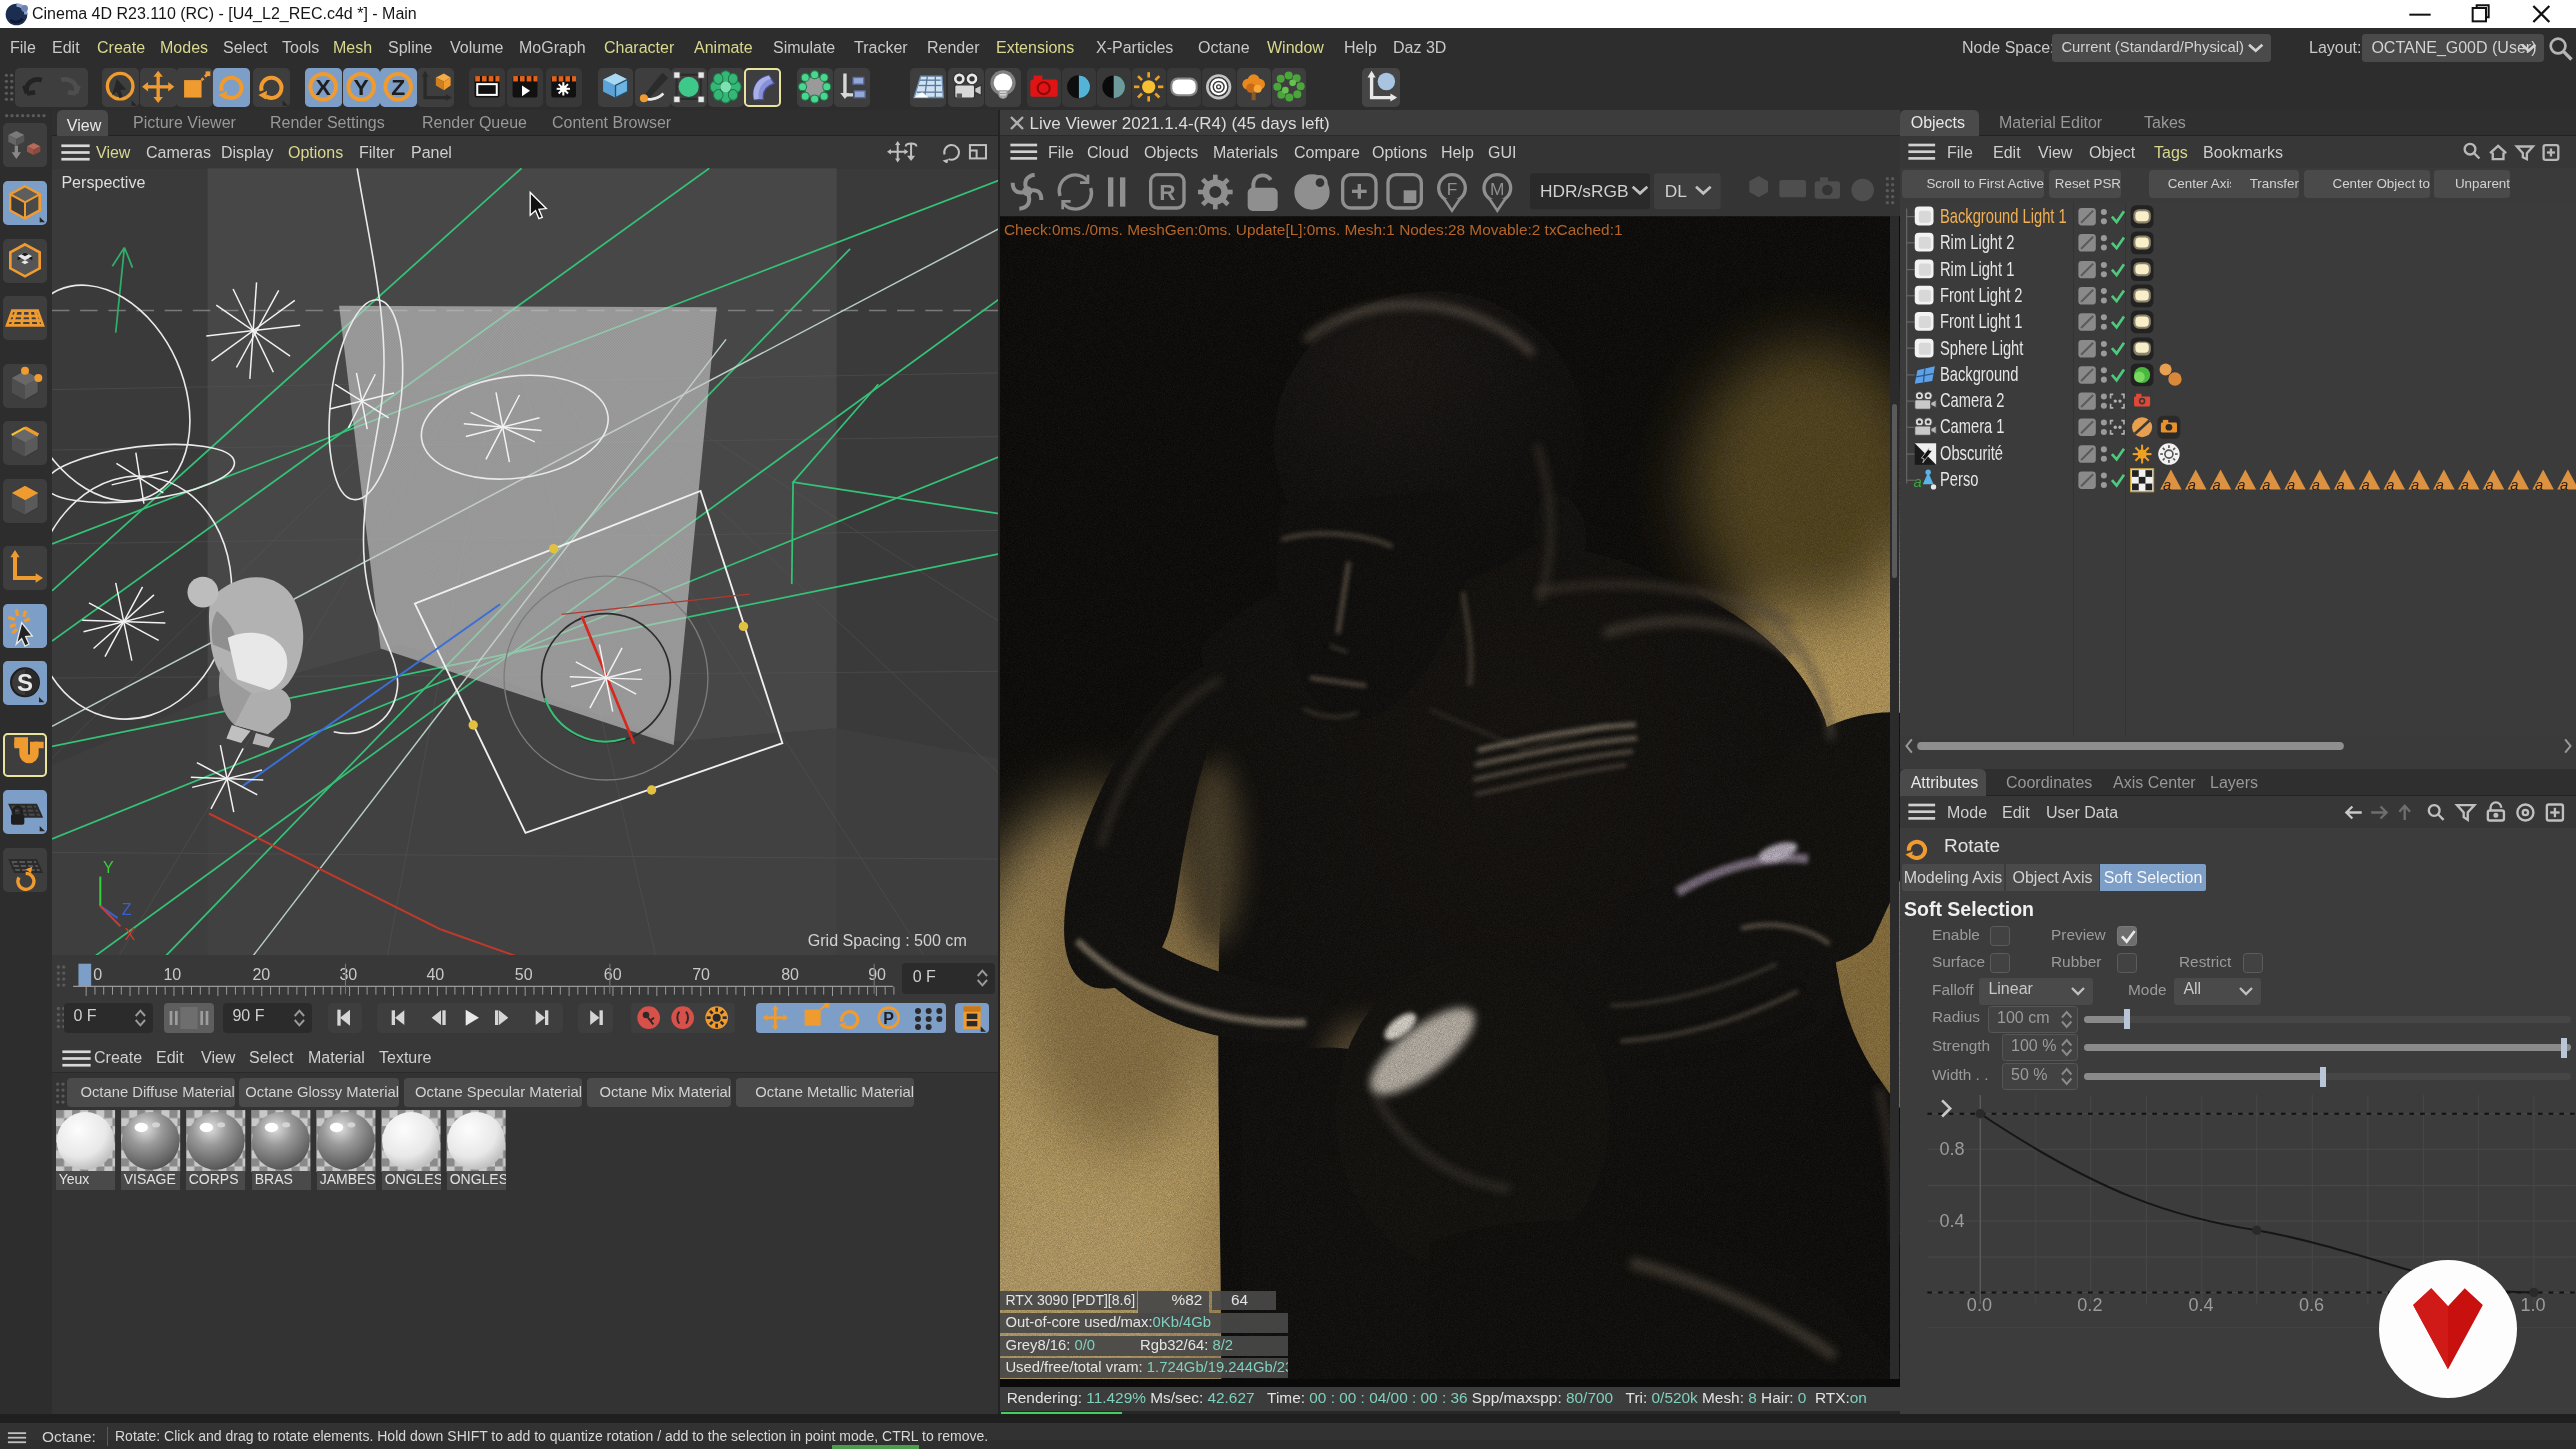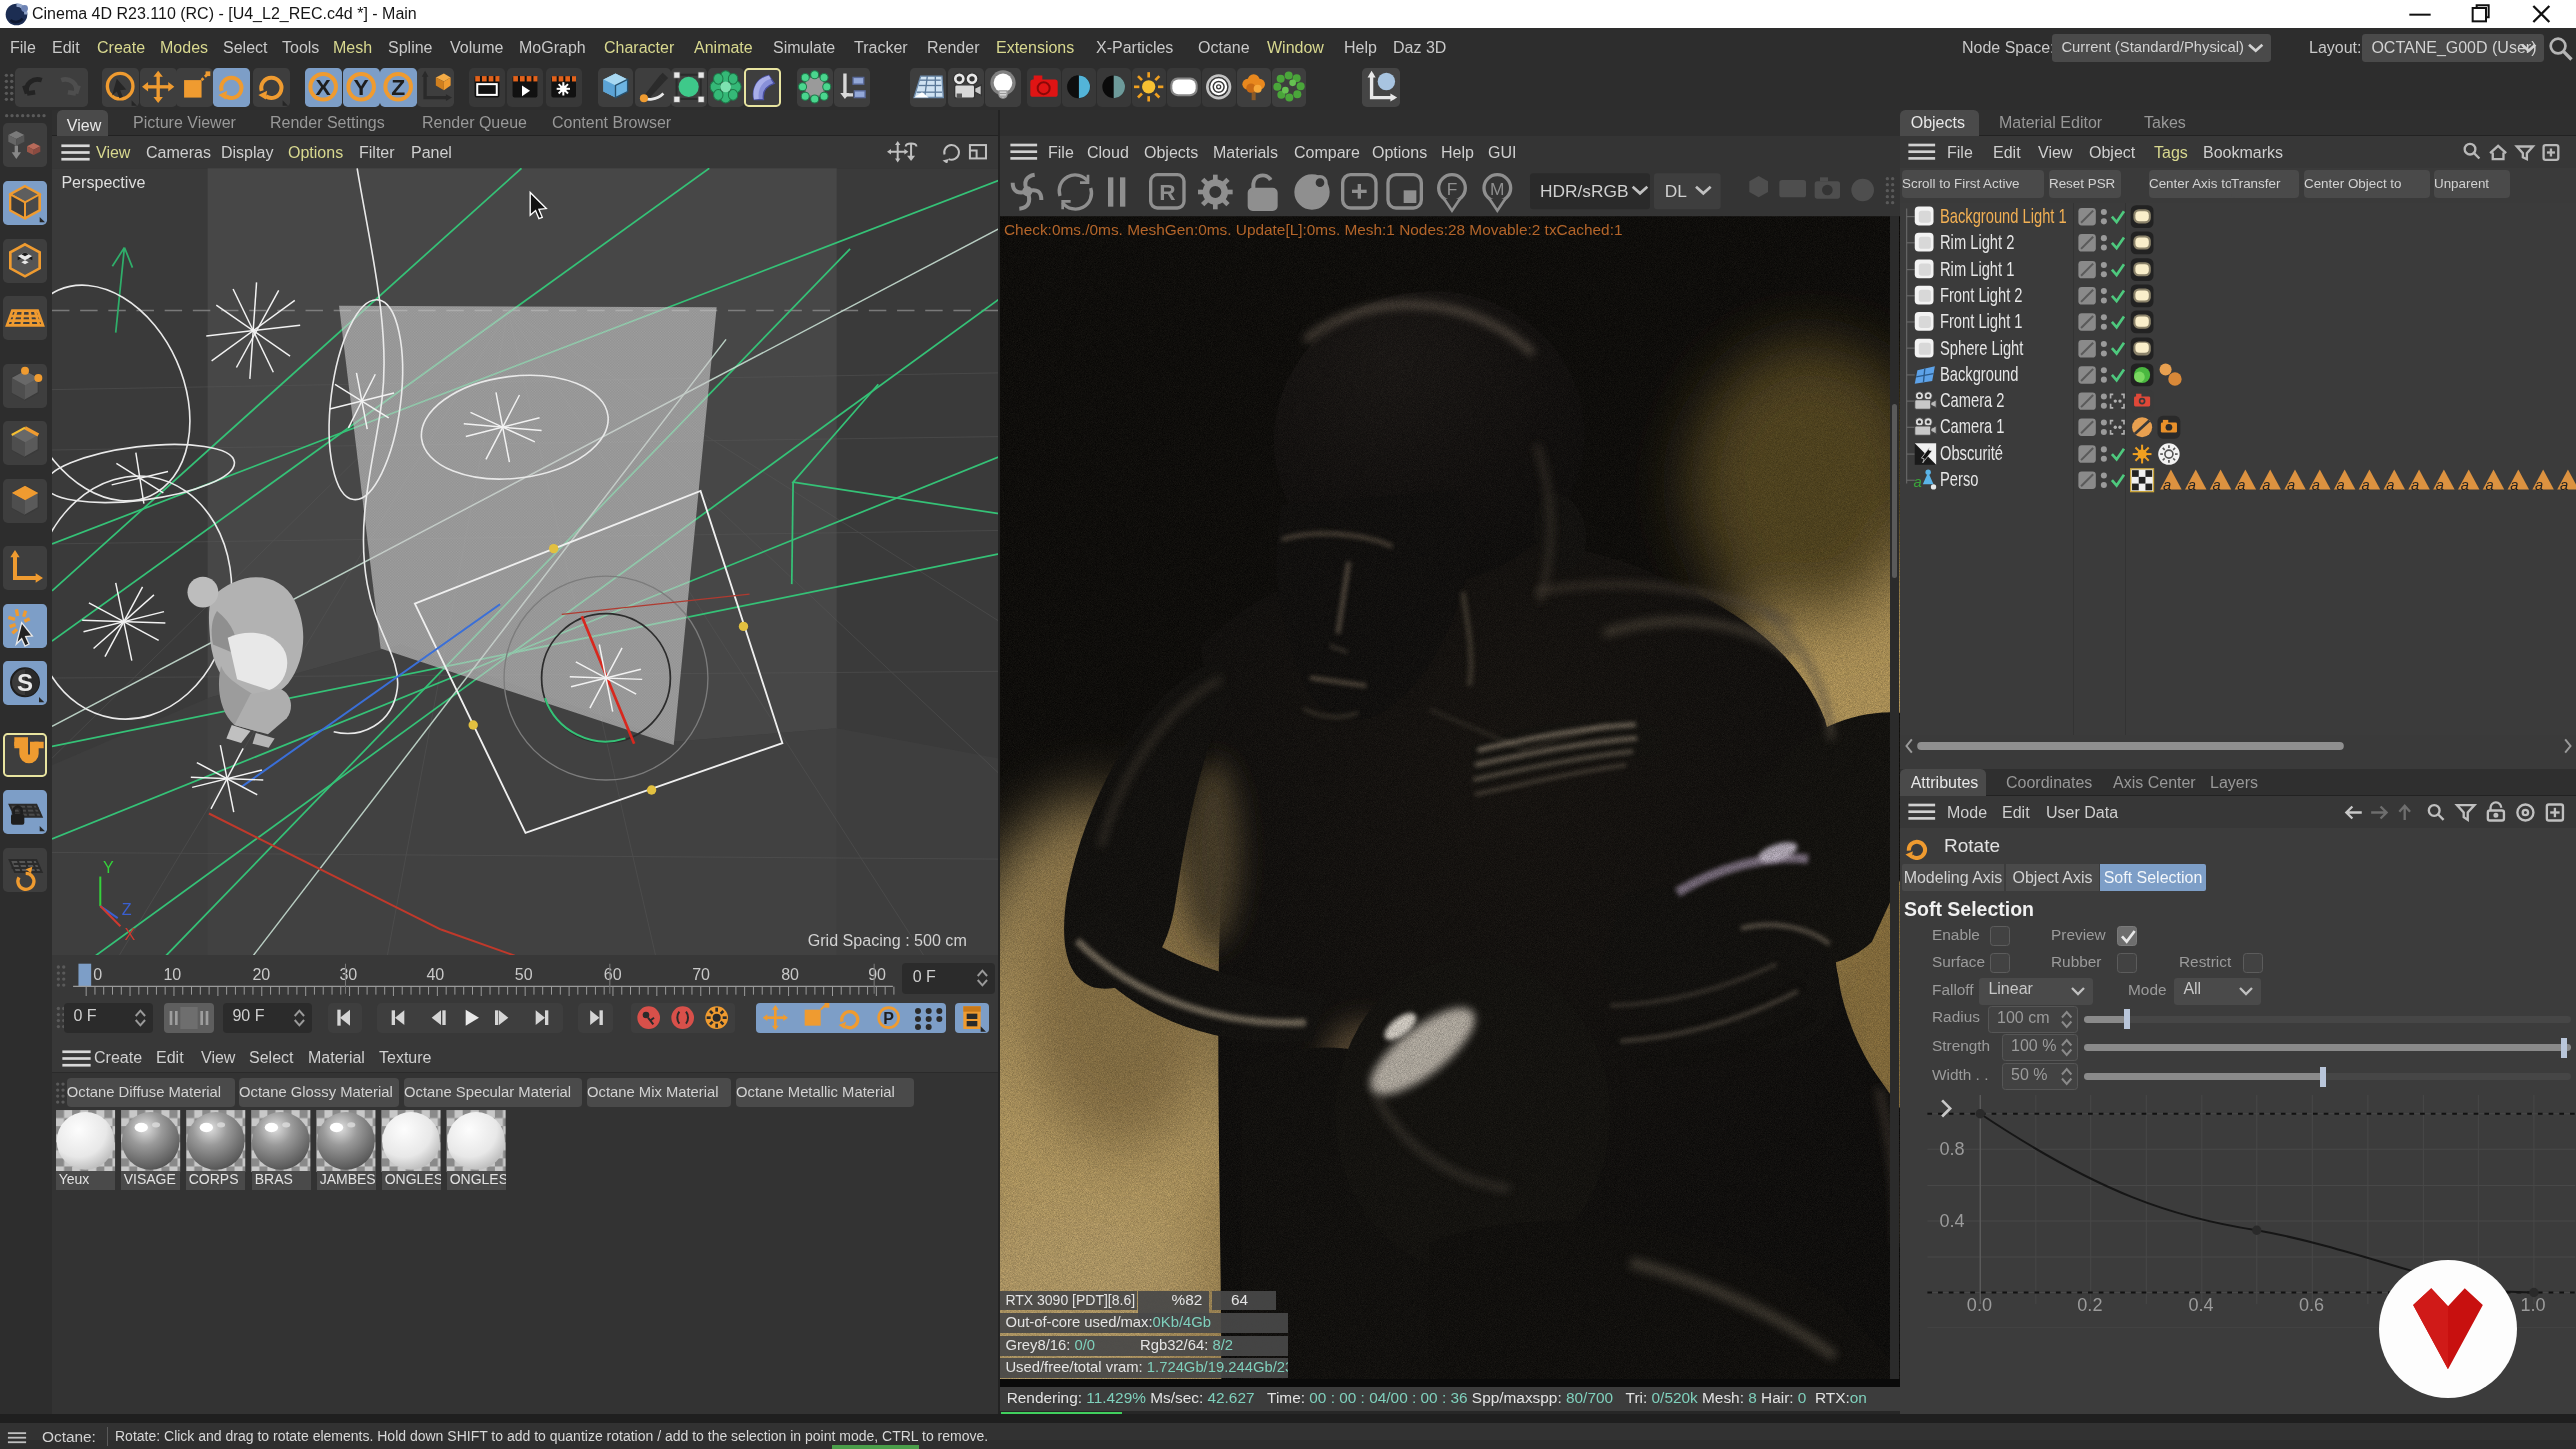--- a/index.html
+++ b/index.html
@@ -11,21 +11,21 @@
 .menubar{left:0;top:28px;width:2576px;height:39px;background:#2d2d2d;}
 .menu-item{position:absolute;top:39px;font-size:16px;color:#c9c9c9;}
 .menu-y{color:#d8d88f;}
 .toolbar{left:0;top:67px;width:2576px;height:43px;background:#2d2d2d;}
 .tile{position:absolute;top:1.3px;height:39px;background:#3e3e3e;border-radius:4.7px;}
 .tile-blue{background:#7d9ec7;}
 .tabstrip{background:#2f2f2f;}
 .tab{position:absolute;font-size:16px;color:#989898;}
 .tab-active{color:#e8e8e8;}
 .vmenu{font-size:16px;color:#cfcfcf;position:absolute;}
-.btn{position:absolute;background:#4a4a4a;border-radius:4px;color:#d2d2d2;font-size:14.8px;text-align:left;white-space:nowrap;overflow:hidden;}
+.btn{position:absolute;background:#4a4a4a;border-radius:4px;color:#d2d2d2;font-size:14.8px;text-align:right;white-space:nowrap;overflow:hidden;}
 .olabel{font-size:21px;color:#e6e6e6;transform:scaleX(0.7);transform-origin:0 50%;white-space:nowrap;}
 .teal{color:#7fd0bc;}
 .statusbar{left:0;top:1414px;width:2576px;height:25.5px;background:#323232;border-top:9.4px solid #1f1f1f;}
 svg{display:block;}
 .menu-y{color:#d8d88f !important;}
 </style>
 </head>
 <body>
 <div id="root">
 
@@ -1109,20 +1109,26 @@
     </svg>
 <div class="abs" style="left:56px;top:1171px;width:59px;height:19px;background:#4a4a4a;color:#e2e2e2;font-size:14px;padding-left:2.7px;overflow:hidden;white-space:nowrap">Yeux</div>
 <div class="abs" style="left:121px;top:1171px;width:59px;height:19px;background:#4a4a4a;color:#e2e2e2;font-size:14px;padding-left:2.7px;overflow:hidden;white-space:nowrap">VISAGE</div>
 <div class="abs" style="left:186px;top:1171px;width:59px;height:19px;background:#4a4a4a;color:#e2e2e2;font-size:14px;padding-left:2.7px;overflow:hidden;white-space:nowrap">CORPS</div>
 <div class="abs" style="left:252px;top:1171px;width:59px;height:19px;background:#4a4a4a;color:#e2e2e2;font-size:14px;padding-left:2.7px;overflow:hidden;white-space:nowrap">BRAS</div>
 <div class="abs" style="left:317px;top:1171px;width:59px;height:19px;background:#4a4a4a;color:#e2e2e2;font-size:14px;padding-left:2.7px;overflow:hidden;white-space:nowrap">JAMBES</div>
 <div class="abs" style="left:382px;top:1171px;width:59px;height:19px;background:#4a4a4a;color:#e2e2e2;font-size:14px;padding-left:2.7px;overflow:hidden;white-space:nowrap">ONGLES</div>
 <div class="abs" style="left:447px;top:1171px;width:59px;height:19px;background:#4a4a4a;color:#e2e2e2;font-size:14px;padding-left:2.7px;overflow:hidden;white-space:nowrap">ONGLES</div>
 
 <div class="abs" style="left:998px;top:110px;width:2px;height:1313px;background:#232323;"></div>
+<div class="abs" style="left:1000px;top:110px;width:900px;height:25.5px;background:#3c3c3c;border-bottom:0.7px solid #2a2a2a;">
+ <svg class="abs" style="left:9.4px;top:5.4px" width="16" height="16" viewBox="0 0 24 24">
+        <path d="M3 3l18 18M21 3L3 21" stroke="#b0b0b0" stroke-width="3.5"></path>
+      </svg>
+ <div class="abs" style="left:29.5px;top:4px;font-size:17px;color:#dcdcdc;">Live Viewer 2021.1.4-(R4) (45 days left)</div>
+</div>
 <div class="abs" style="left:1000px;top:136px;width:900px;height:32px;background:#343434;">
  <svg class="abs" style="left:9.4px;top:7.4px" width="29.5" height="17.4" viewBox="0 0 44 26">
         <g stroke="#d0d0d0" stroke-width="4">
           <line x1="2" y1="3" x2="42" y2="3"></line>
           <line x1="2" y1="13" x2="42" y2="13"></line>
           <line x1="2" y1="23" x2="42" y2="23"></line>
         </g>
       </svg>
  <div class="vmenu" style="left:48px;top:8px">File</div>
  <div class="vmenu" style="left:87px;top:8px">Cloud</div>

